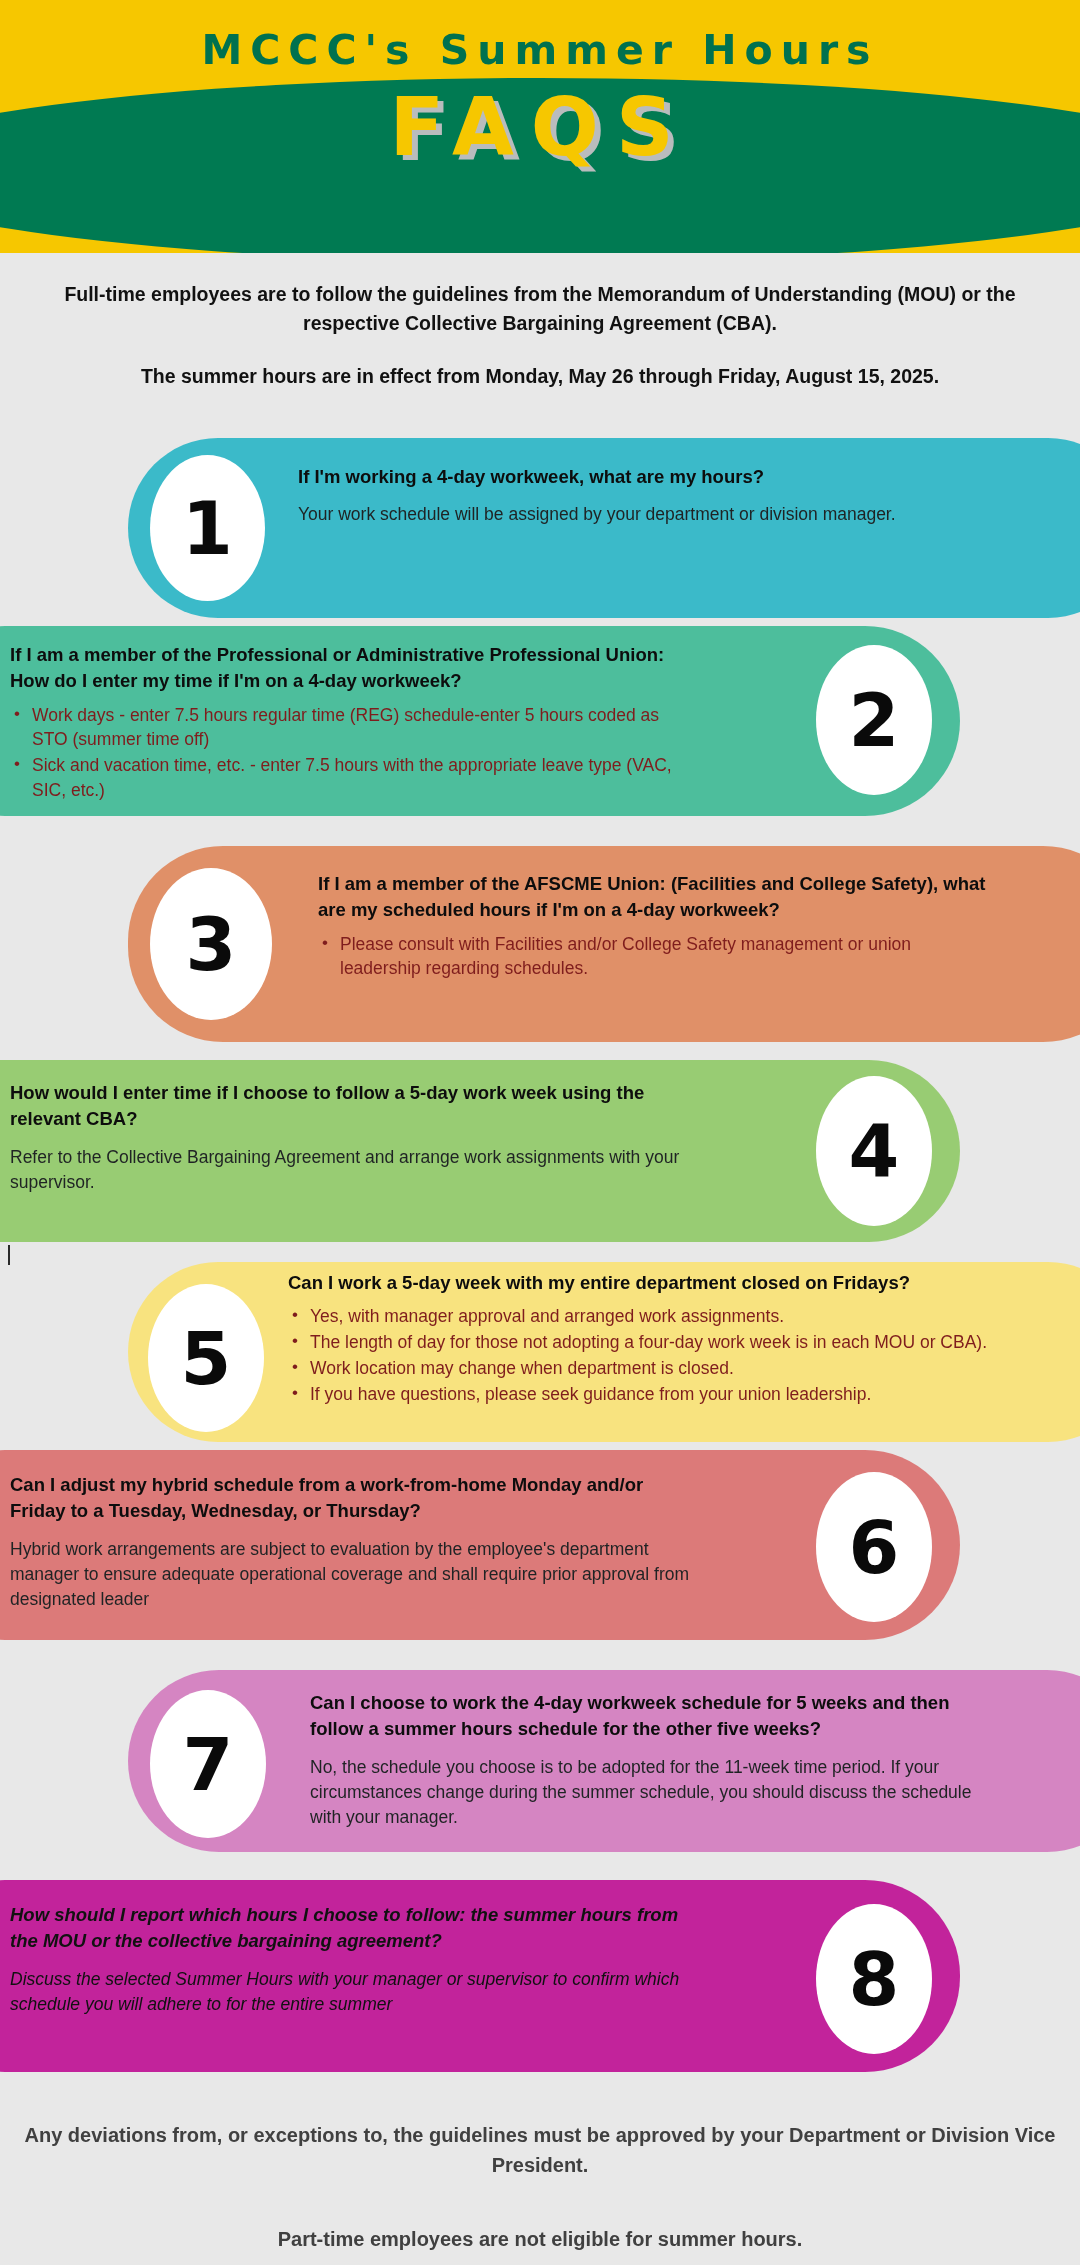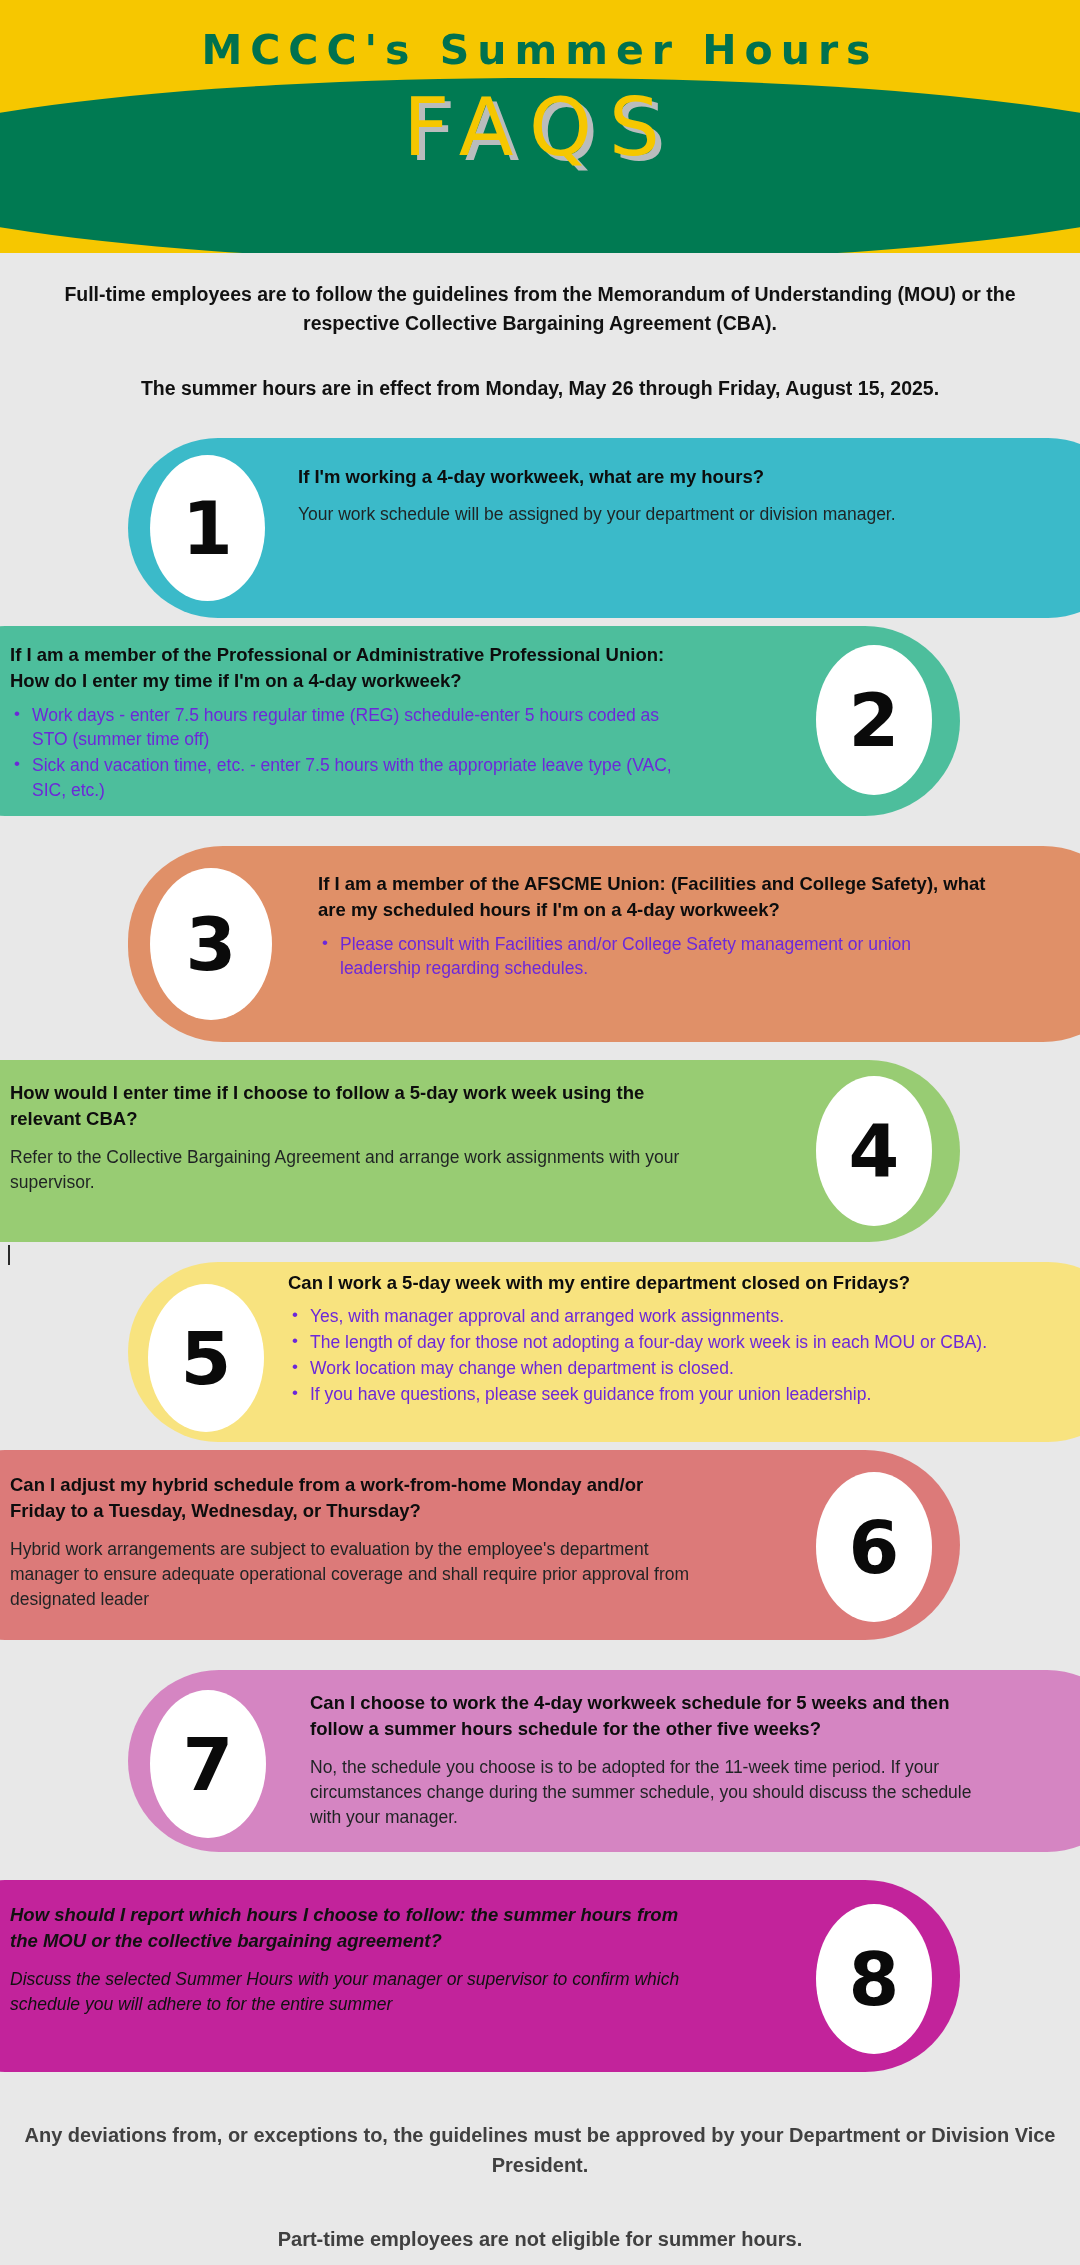--- a/index.html
+++ b/index.html
@@ -49,21 +49,21 @@
     height: 184px;
   }
 
   .faqs-text {
     position: absolute;
     top: 88px;
     left: 0;
     width: 1080px;
     text-align: center;
     font-size: 80px;
-    font-weight: normal;
+    font-weight: bold;
     letter-spacing: 17px;
     color: #f6c700;
     text-shadow: 6px 5px 0 #b9bcbd;
     font-family: "DejaVu Sans", sans-serif;
     line-height: 1;
   }
 
   
   .intro {
     position: absolute;
@@ -72,21 +72,21 @@
     width: 1080px;
     text-align: center;
     color: #111;
   }
   .intro p {
     font-size: 19.5px;
     font-weight: bold;
     line-height: 1.48;
     padding: 0 28px;
   }
-  .intro .p2 { margin-top: 36px; }
+  .intro .p2 { margin-top: 24px; }
 
   
   .band {
     position: absolute;
     display: flex;
     align-items: stretch;
   }
 
   .band-bg {
     position: absolute;
@@ -128,21 +128,21 @@
   }
 
   .a.tight { }
 
   ul.a-list {
     margin-top: 8px;
     list-style: none;
   }
   ul.a-list li {
     font-size: 17.5px;
-    color: #6d28d9;
+    color: #7f1d1d;
     line-height: 1.42;
     position: relative;
     padding-left: 22px;
     margin-bottom: 1px;
   }
   ul.a-list li::before {
     content: "\2022";
     position: absolute;
     left: 4px;
     top: -1px;

